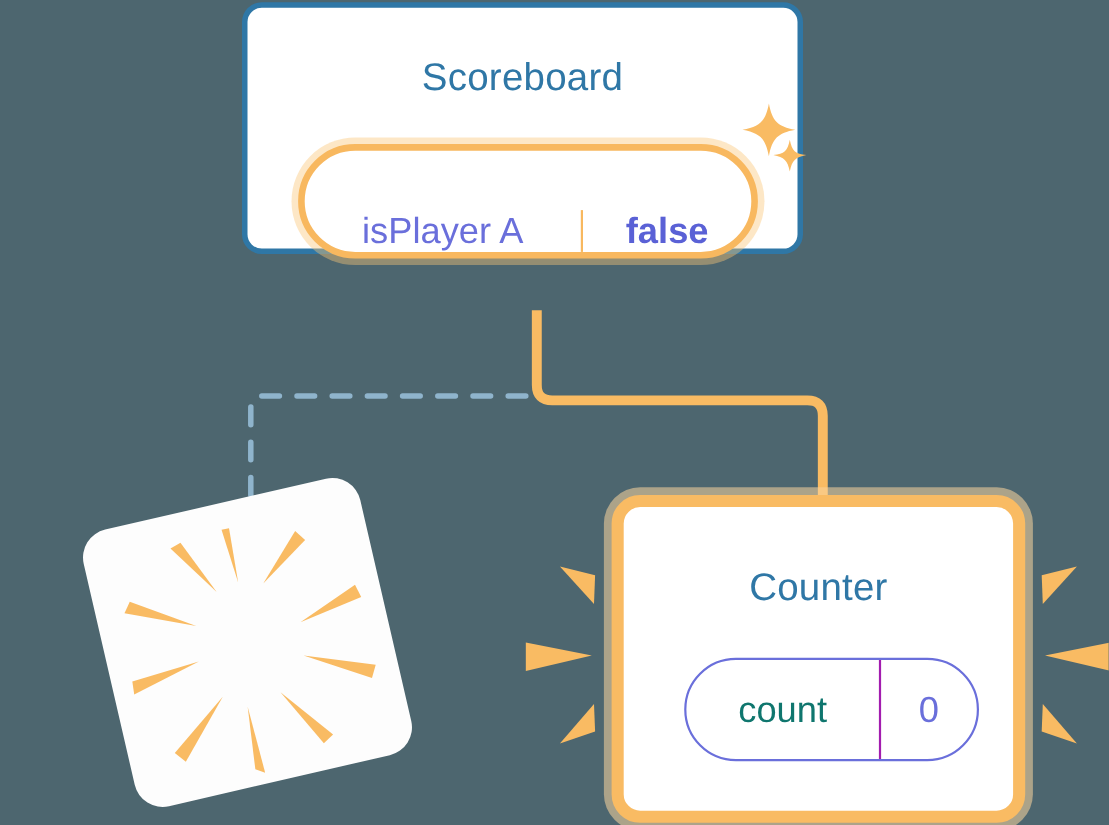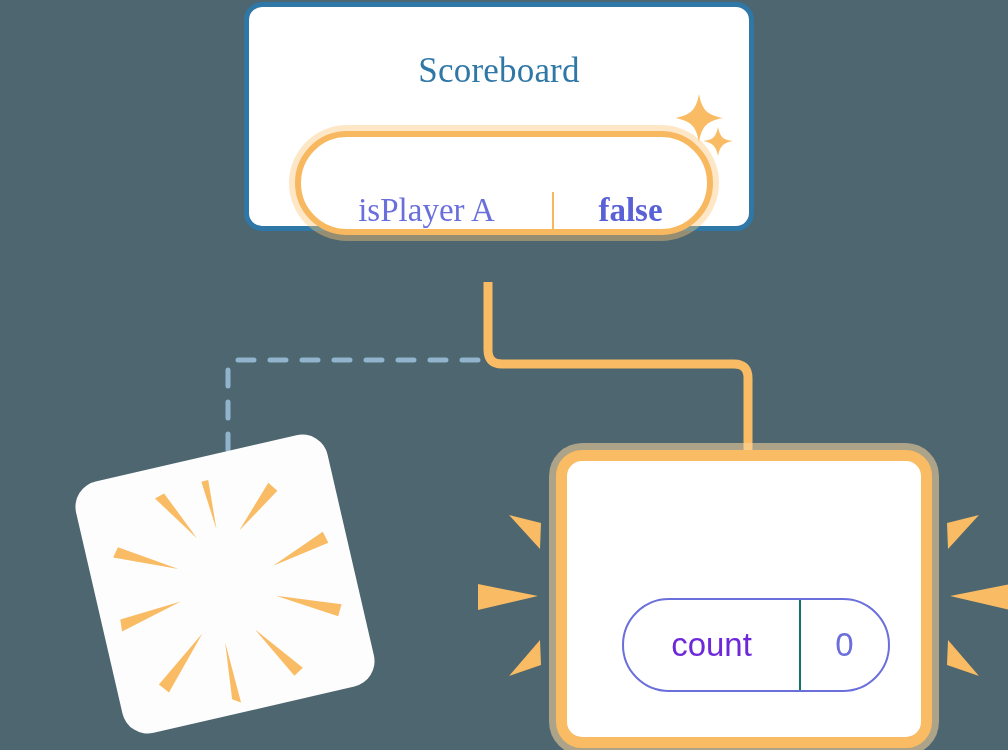--- a/index.html
+++ b/index.html
@@ -25,30 +25,29 @@
     top: 0;
     width: 1008px;
     height: 750px;
   }
   #connectors { z-index: 2; }
   #sparks { z-index: 4; }
 
   
   .card-scoreboard {
     position: absolute;
-    left: 244px;
+    left: 220px;
     top: 2px;
     width: 510px;
     height: 229px;
     background: #ffffff;
     border: 5px solid #2f77a6;
     border-radius: 18px;
     box-sizing: border-box;
     z-index: 3;
-    font-family: Liberation Serif, serif;
   }
   .card-title-blue {
     position: absolute;
     left: 0;
     right: 0;
     top: 46px;
     text-align: center;
     font-size: 35px;
     color: #2f77a6;
     letter-spacing: 0.2px;
@@ -118,23 +117,23 @@
     border-radius: 47px;
     background: #ffffff;
     display: flex;
     align-items: stretch;
   }
   .pill-violet .pill-key {
     flex: 0 0 175px;
     display: flex;
     align-items: center;
     justify-content: center;
-    border-right: 2px solid #0f766e;
-    font-size: 33px;
-    color: #6d28d9;
+    border-right: 2px solid #a21caf;
+    font-size: 33px;
+    color: #0f766e;
   }
   .pill-violet .pill-val {
     flex: 1 1 auto;
     display: flex;
     align-items: center;
     justify-content: center;
     font-size: 33px;
     color: #6a6fdb;
   }
 
@@ -172,20 +171,21 @@
   <div class="card-scoreboard">
     <div class="card-title-blue">Scoreboard</div>
 
     <div class="pill-orange">
       <div class="pill-key">isPlayer A</div>
       <div class="pill-val">false</div>
     </div>
   </div>
 
   <div class="card-counter">
+    <div class="card-title-blue">Counter</div>
 
     <div class="pill-violet">
       <div class="pill-key">count</div>
       <div class="pill-val">0</div>
     </div>
   </div>
 
   <div class="card-burst">
     <svg class="rays" viewBox="0 0 258 258">
       <g fill="#f9bb63">

